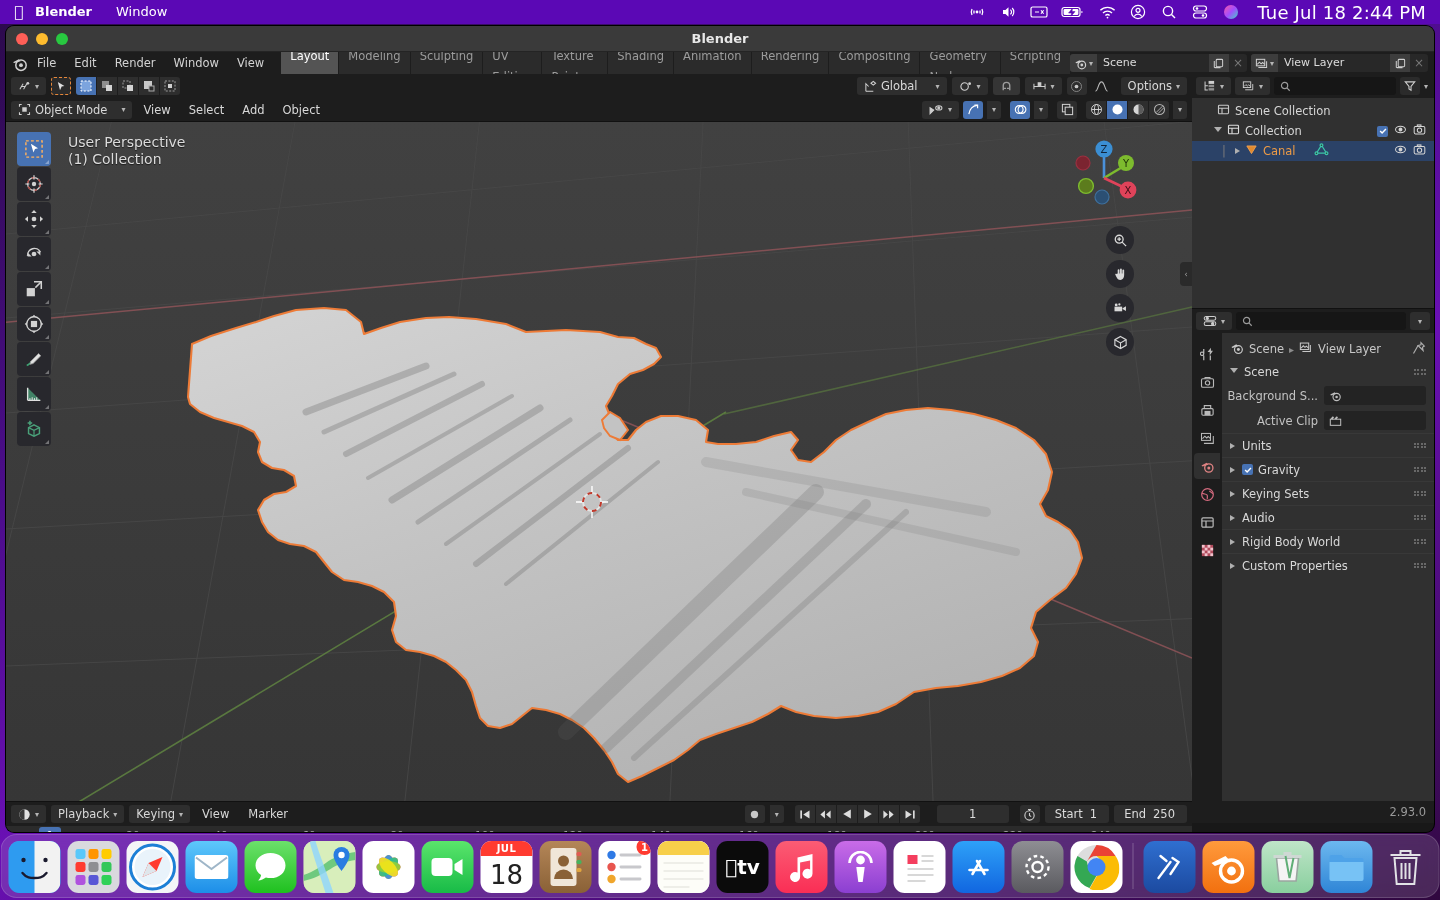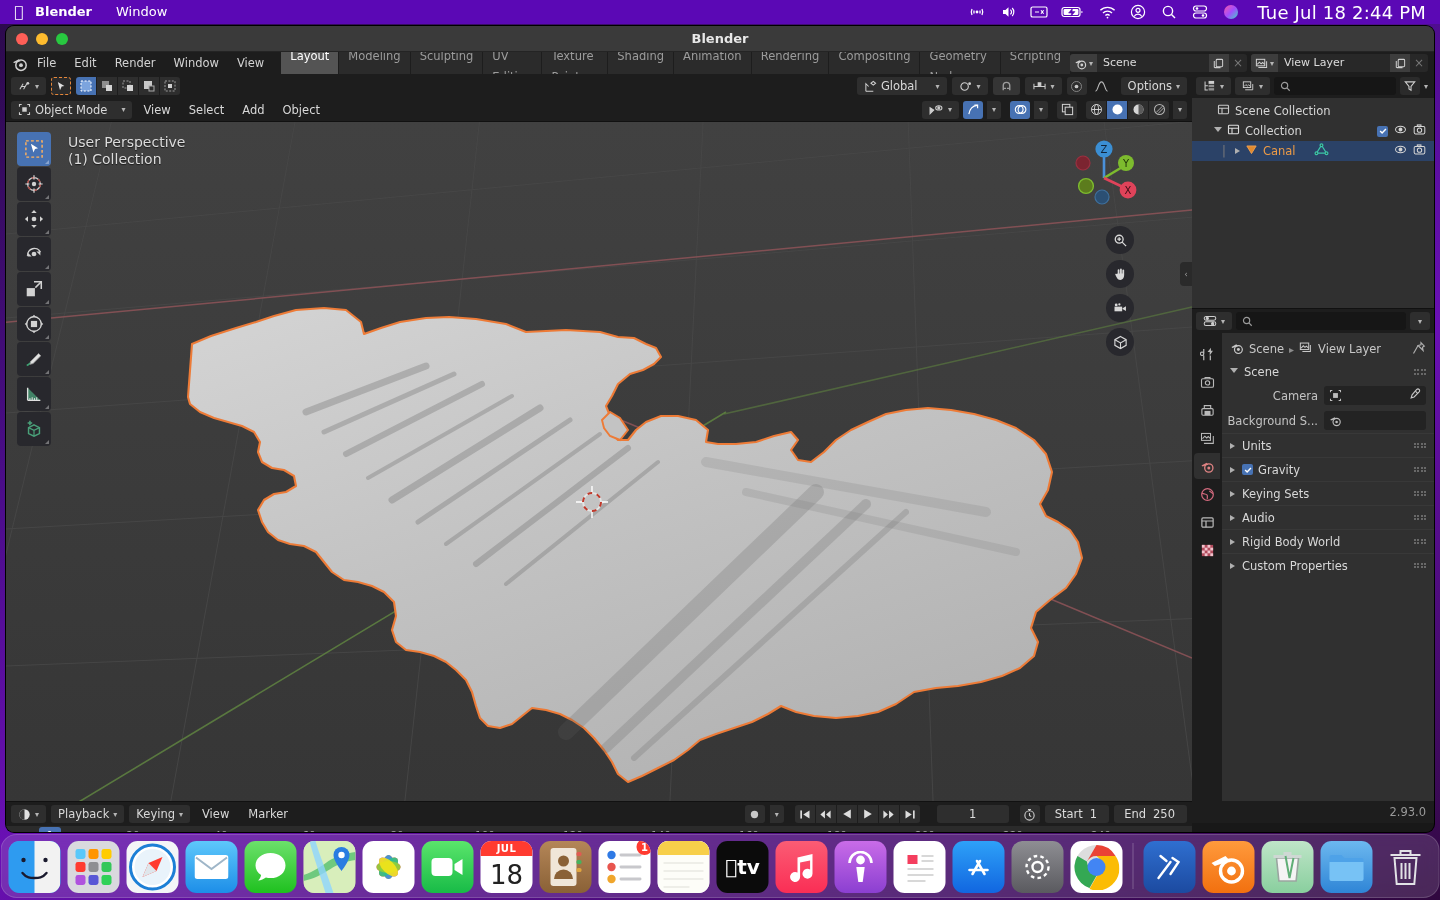--- a/index.html
+++ b/index.html
@@ -1076,41 +1076,35 @@
                     <i></i>
                     <i></i>
                     <i></i>
                     <i></i>
                     <i></i>
                     <i></i>
                   </span>
               </div>
 
               <div class="prow">
-                <span class="plabel">Camera</span>
-                <span class="pfield">
-                  <svg width="13" height="13" viewBox="0 0 14 14" fill="none" stroke="#bdbdbd" stroke-width="1.1">
-                      <path d="M1.6 3.6V1.6h2M10.4 1.6h2v2M12.4 10.4v2h-2M3.6 12.4h-2v-2"></path>
-                      <rect x="4.4" y="4.4" width="5.2" height="5.2" fill="#bdbdbd" stroke="none"></rect>
-                    </svg>
-                  <span style="margin-left:auto">
-                    <svg width="13" height="13" viewBox="0 0 14 14" fill="none" stroke="#c6c6c6" stroke-width="1.2">
-                        <path d="M9.4 1.6a1.8 1.8 0 0 1 2.6 2.6L6.6 9.6 3.4 10.6l1-3.2z"></path>
-                        <path d="M8 3.4l2.6 2.6"></path>
-                      </svg>
-                  </span>
-                </span>
-              </div>
-              <div class="prow">
                 <span class="plabel">Background S...</span>
                 <span class="pfield">
                   <svg width="13" height="13" viewBox="0 0 14 14">
                       <circle cx="8.2" cy="8.6" r="3.9" fill="none" stroke="#bdbdbd" stroke-width="1.2"></circle>
                       <circle cx="8.2" cy="8.6" r="1.4" fill="#bdbdbd"></circle>
                       <path d="M1.4 6L6.2 3.4l1.5 1.7-5.6 1.8z" fill="#bdbdbd"></path>
+                    </svg>
+                </span>
+              </div>
+              <div class="prow">
+                <span class="plabel">Active Clip</span>
+                <span class="pfield">
+                  <svg width="13" height="13" viewBox="0 0 14 14" fill="none" stroke="#bdbdbd" stroke-width="1.1">
+                      <rect x="1.4" y="5.6" width="11.2" height="6.6"></rect>
+                      <path d="M1.8 5.2l1.8-2.6 2 .6-1.8 2.6zM6 5.2l1.8-2.6 2 .6L8 5.8z" fill="#bdbdbd" stroke="none"></path>
                     </svg>
                 </span>
               </div>
 
               <div class="sect">
                 <span class="tri"></span>
                 <span>Units</span>
                 <span class="grip">
                     <i></i>
                     <i></i>

